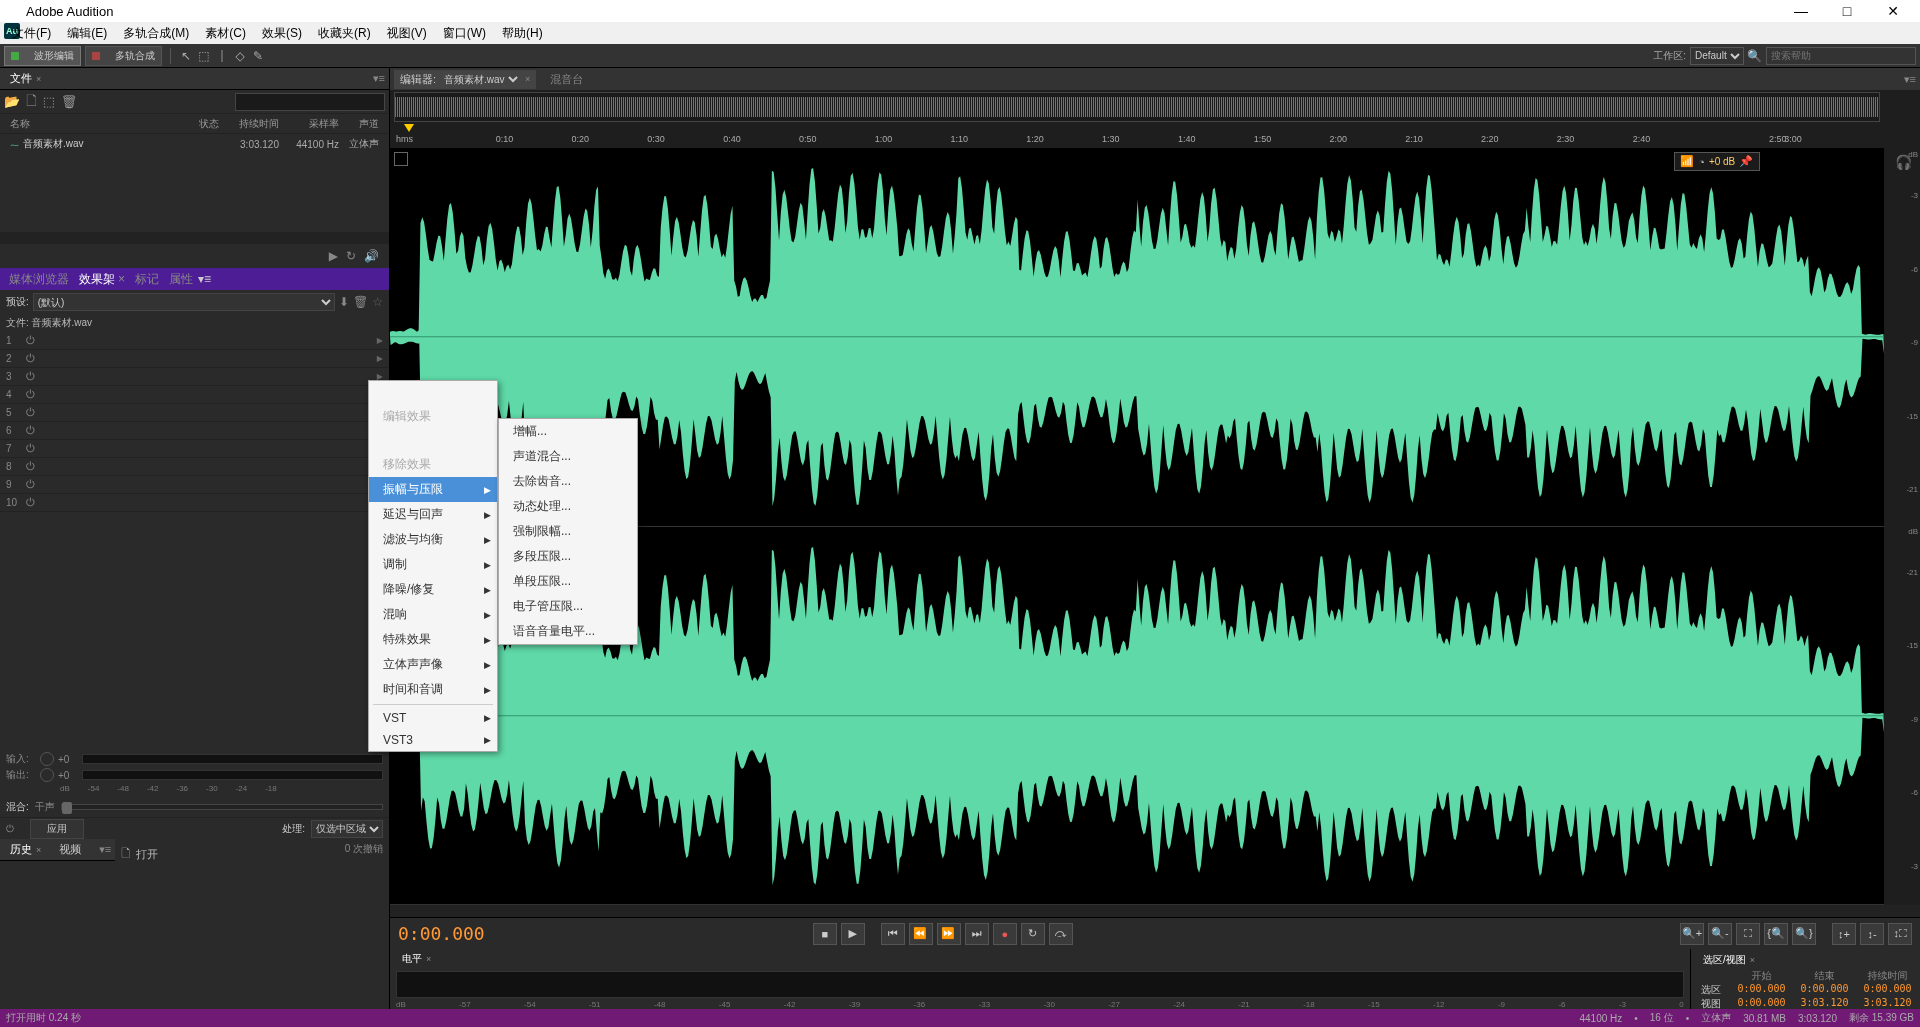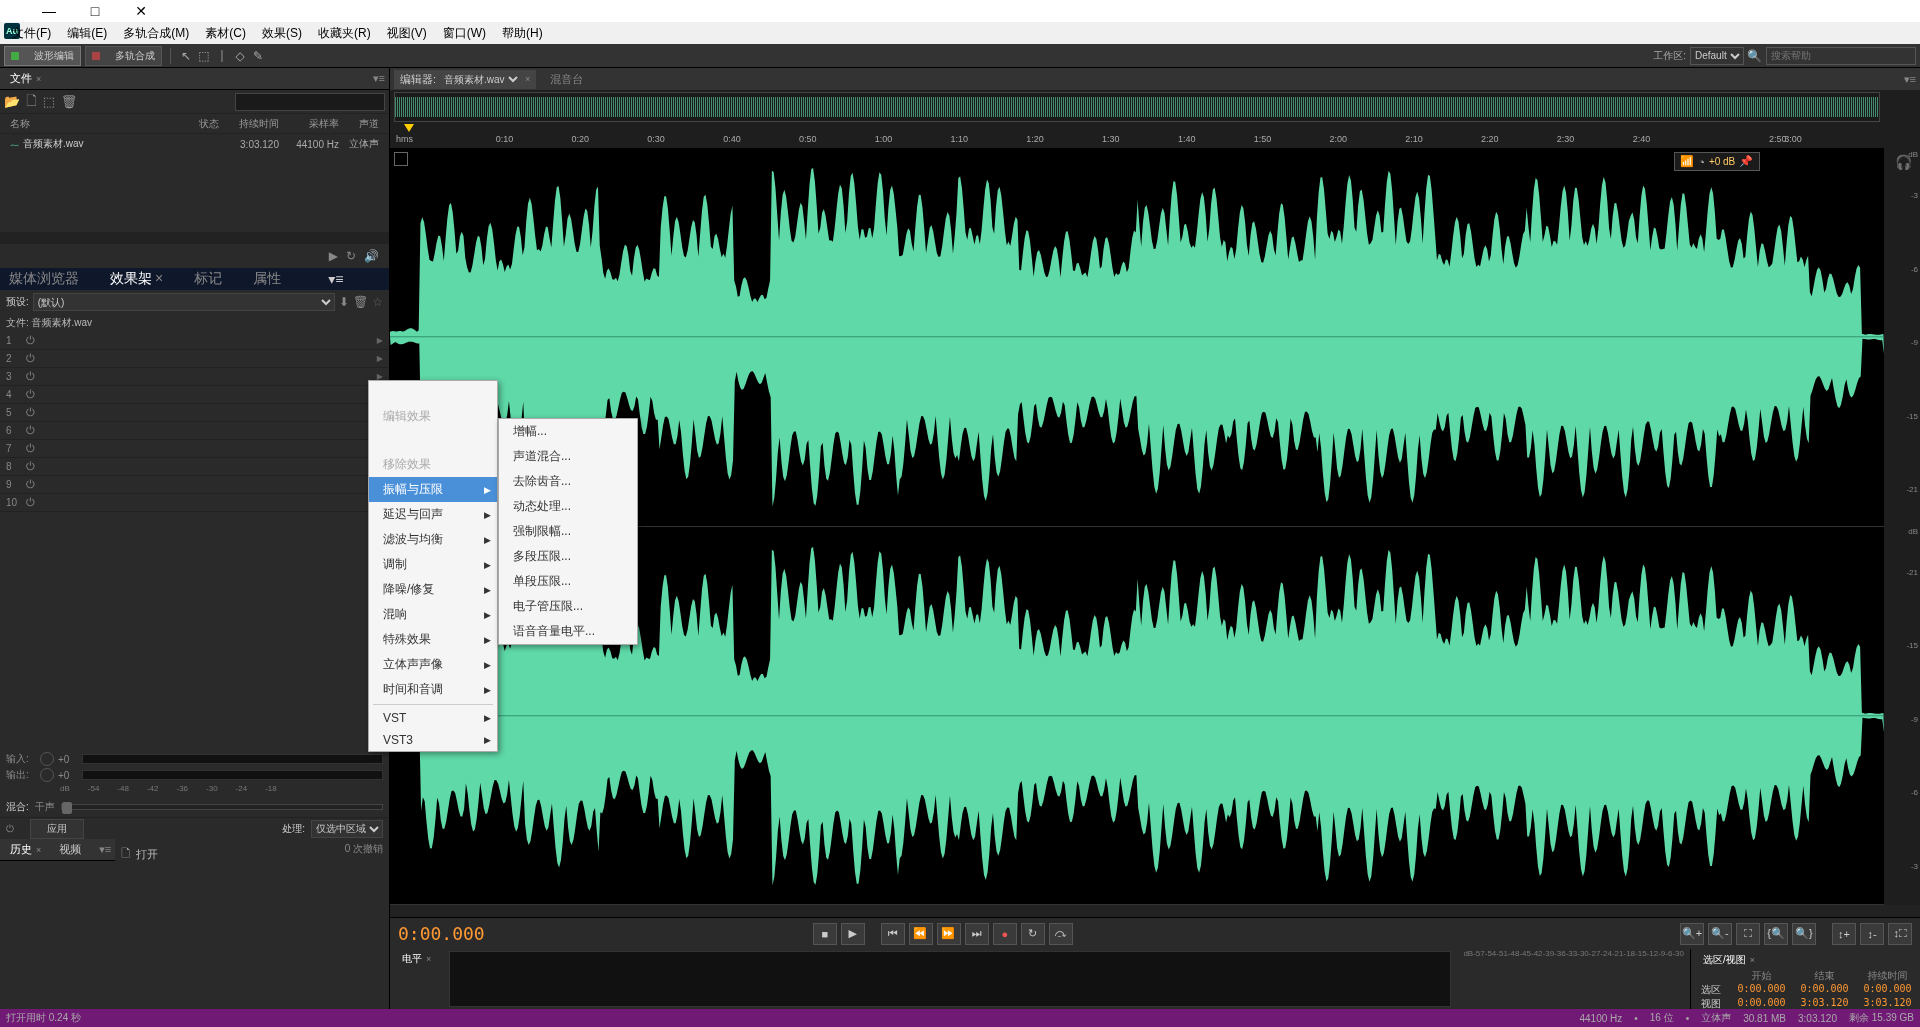--- a/index.html
+++ b/index.html
@@ -52,21 +52,21 @@
 .file-row { height: 20px; display: flex; align-items: center; padding: 0 10px; font-size: 10px; }
 .file-row .wicon { color: #5fd9a8; margin-right: 4px; font-size: 9px; }
 .file-row .col-name { flex: 1; }
 .file-row .col { width: 60px; text-align: right; color: #aaa; }
 .files-scroll { height: 12px; background: #222; }
 .files-ctrl { height: 24px; display: flex; align-items: center; justify-content: flex-end; padding: 0 10px; gap: 8px; }
 .files-ctrl .cicon { color: #888; font-size: 12px; }
 
 
 .rack-panel { flex: 1; display: flex; flex-direction: column; }
-.rack-tabs { height: 22px; display: flex; align-items: center; background: #0f172a; padding: 0 4px; gap: 21px; font-size: 14px; }
+.rack-tabs { height: 22px; display: flex; align-items: center; background: #4c1d95; padding: 0 4px; gap: 0; font-size: 12px; }
 .rack-tabs .rtab { padding: 2px 5px; color: #888; }
 .rack-tabs .rtab.active { color: #fff; }
 .rack-preset { height: 24px; display: flex; align-items: center; padding: 0 6px; gap: 4px; font-size: 10px; background: #2a2a2a; }
 .rack-preset select { flex: 1; background: #333; color: #ccc; border: 1px solid #444; height: 18px; font-size: 10px; }
 .rack-preset .ricon { color: #888; font-size: 12px; }
 .rack-file { height: 18px; padding: 0 6px; font-size: 10px; color: #bbb; display: flex; align-items: center; }
 .rack-slots { flex: 1; }
 .rack-slot { height: 18px; display: flex; align-items: center; padding: 0 6px; font-size: 10px; border-bottom: 1px solid #222; gap: 6px; }
 .rack-slot .num { width: 14px; color: #888; }
 .rack-slot .pwr { color: #888; font-size: 11px; }
@@ -123,21 +123,21 @@
 
 
 .transport { height: 32px; background: #2a2a2a; display: flex; align-items: center; padding: 0 8px; gap: 4px; border-top: 1px solid #000; }
 .transport .timecode { font-size: 18px; color: #ff9933; font-family: monospace; margin-right: 20px; }
 .transport .tbtn2 { width: 24px; height: 22px; background: #3a3a3a; border: 1px solid #555; display: flex; align-items: center; justify-content: center; color: #ccc; font-size: 11px; }
 .transport .tbtn2.rec { color: #e55; }
 .transport .tspacer { flex: 1; }
 
 
 .levels-panel { height: 60px; background: #2a2a2a; display: flex; position: relative; }
-.levels-left { flex: 1; display: flex; }
+.levels-left { flex: 1; display: flex; flex-direction: column; }
 .levels-head { height: 20px; display: flex; align-items: center; padding: 0 6px; font-size: 10px; }
 .levels-meter { flex: 1; background: #111; margin: 2px 6px; border: 1px solid #333; }
 .levels-scale { display: flex; font-size: 8px; color: #777; padding: 0 6px; justify-content: space-between; }
 .levels-right { width: 230px; border-left: 1px solid #000; display: flex; flex-direction: column; padding: 2px 6px; font-size: 10px; }
 .levels-right .lr-head { height: 18px; display: flex; align-items: center; }
 .levels-right .lr-row { display: flex; gap: 10px; }
 .levels-right .lr-col { flex: 1; text-align: center; color: #888; }
 .levels-right .lr-val { color: #ff9933; font-family: monospace; font-size: 10px; }
 
 
@@ -152,20 +152,21 @@
 .ctx-item .arrow { position: absolute; right: 6px; font-size: 9px; }
 .ctx-sep { height: 1px; background: #ccc; margin: 2px 4px; }
 .ctx1 { left: 368px; top: 380px; }
 .ctx2 { left: 498px; top: 418px; min-width: 140px; }
 </style>
 </head>
 <body>
 
 <div class="titlebar">
   <div class="app-icon">Au</div>
+  <div class="title">Adobe Audition</div>
   <div class="wbtn">—</div>
   <div class="wbtn">□</div>
   <div class="wbtn">✕</div>
 </div>
 
 <div class="menubar">
   <div class="mitem">文件(F)</div>
   <div class="mitem">编辑(E)</div>
   <div class="mitem">多轨合成(M)</div>
   <div class="mitem">素材(C)</div>

